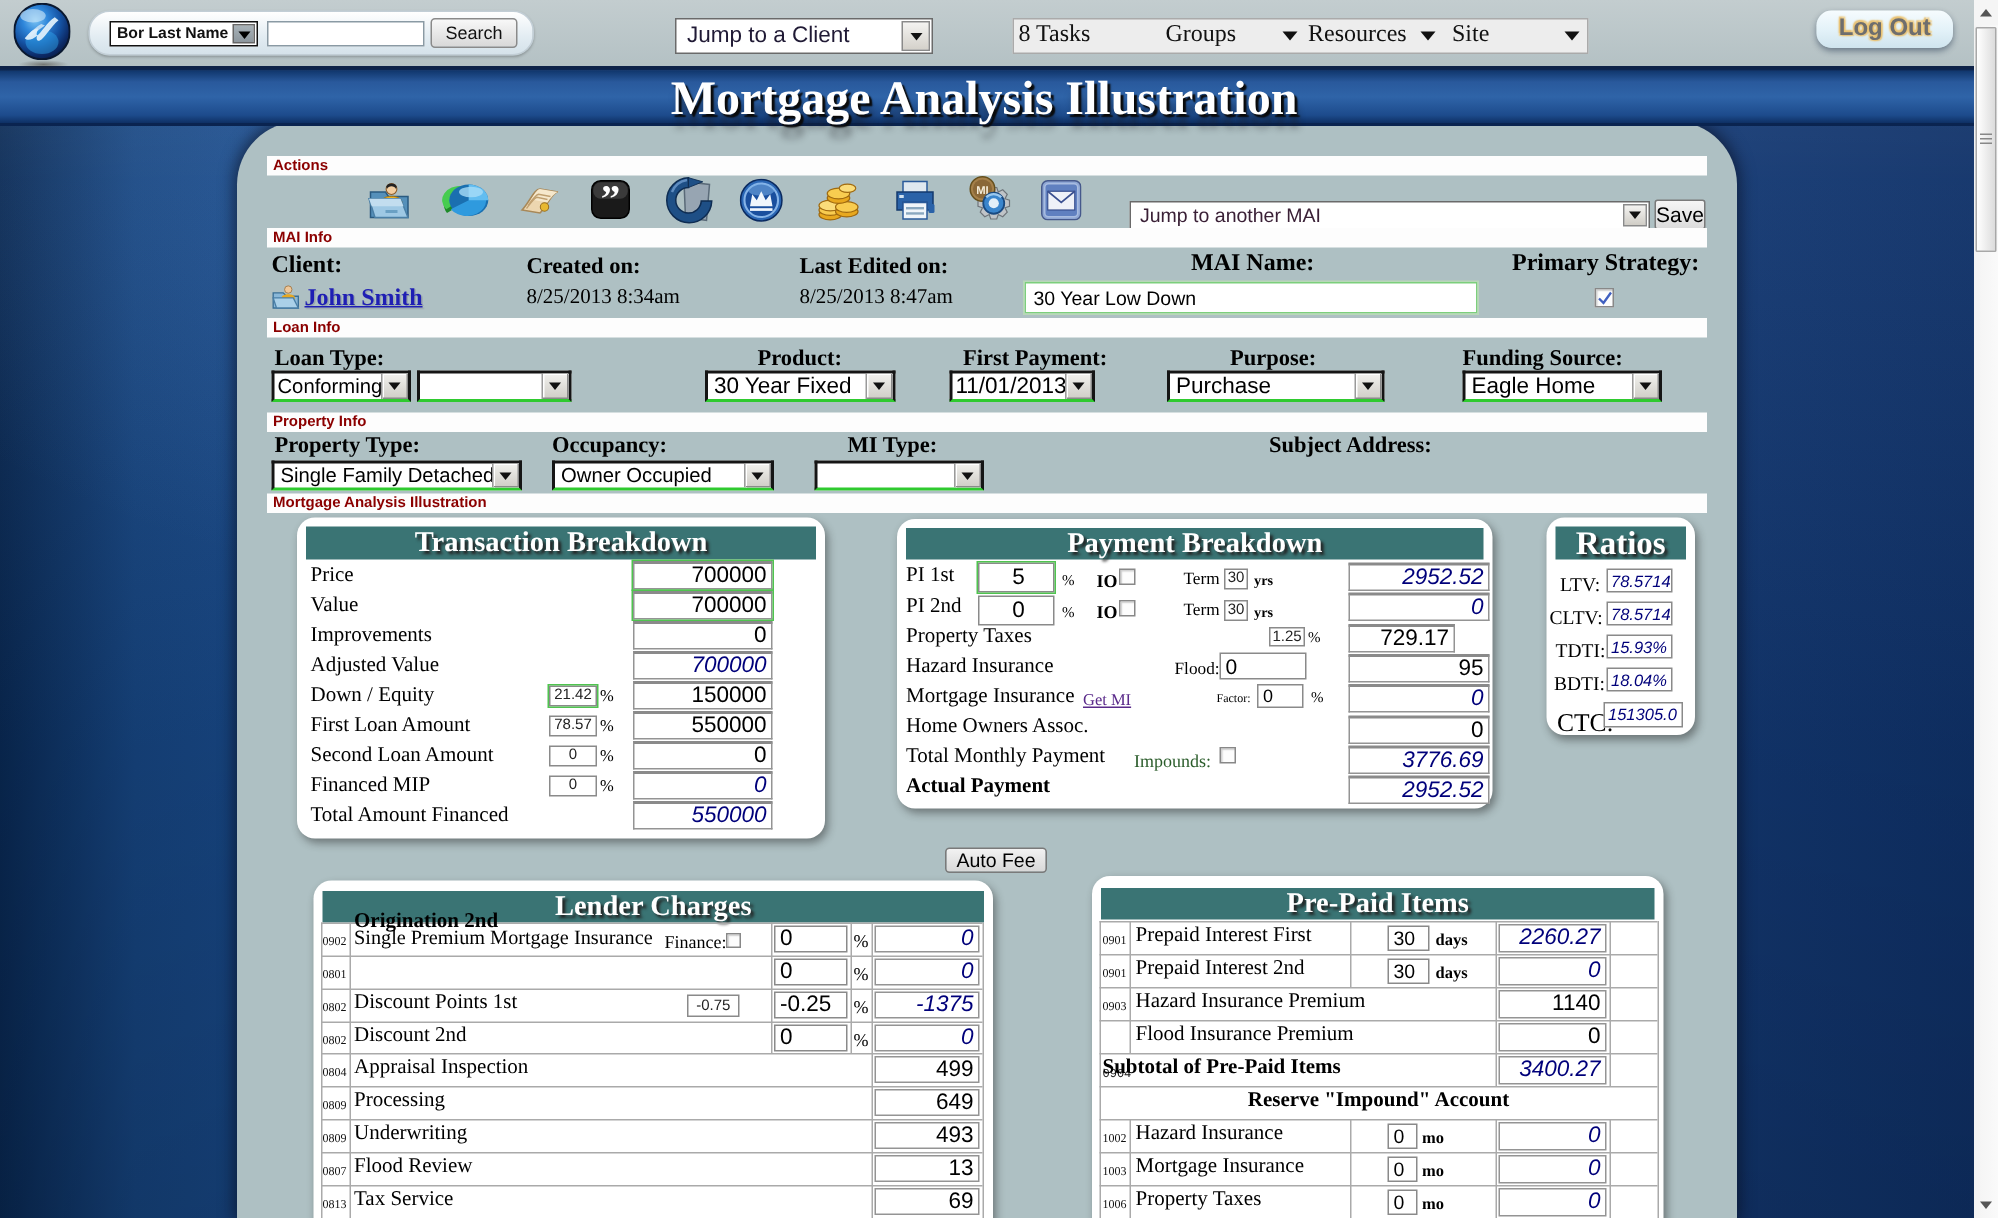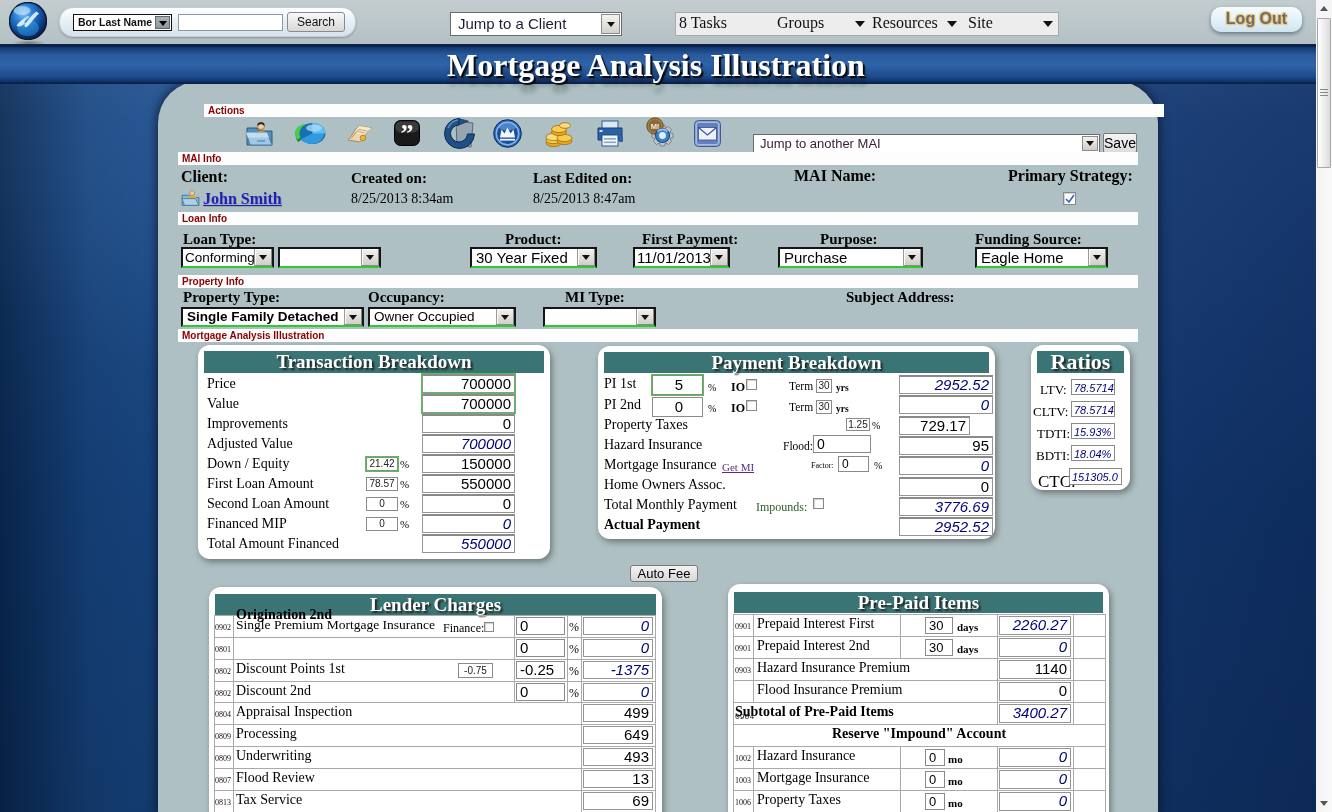--- a/index.html
+++ b/index.html
@@ -83,21 +83,21 @@
 <span class="tri" style="left:1320px;top:6px;border-top:none;border-bottom:5px solid #555;border-left:4px solid transparent;border-right:4px solid transparent;"></span>
 <div class="abs" style="left:1317px;top:18px;width:14px;height:150px;background:linear-gradient(to right,#ffffff,#dcdcdc);border:1px solid #a8a8a8;border-radius:1px;box-sizing:border-box;"></div>
 <div class="abs" style="left:1320px;top:89px;width:8px;height:1px;background:#888;box-shadow:0 3px 0 #888,0 6px 0 #888;"></div>
 <span class="tri" style="left:1320px;top:801px;border-top:5px solid #555;border-left:4px solid transparent;border-right:4px solid transparent;"></span>
 
 <div class="abs" style="left:0;top:46px;width:1316px;height:38px;background:linear-gradient(#10366c,#29599c 22%,#2f64a8 50%,#1d4b8c 85%,#0e3064);border-top:1px solid #0a2450;border-bottom:2px solid #0a2450;box-sizing:border-box;z-index:5;"></div>
 <div class="abs serif" style="left:-10px;top:47px;width:1332px;text-align:center;font-size:32px;font-weight:bold;color:#fff;text-shadow:2px 2px 1px #0a0a0a,2px 9px 5px rgba(25,25,30,0.40);z-index:6;">Mortgage Analysis Illustration</div>
 
 <div class="abs" style="left:158px;top:81px;width:1000px;height:731px;background:#aec0c3;border-radius:42px 42px 0 0;box-shadow:0 0 10px 2px rgba(8,12,28,0.6);"></div>
 
-<div class="bars" style="top:104px;margin-left:26px;">Actions</div>
+<div class="bars" style="top:104px;">Actions</div>
 
 <svg class="abs" style="left:245px;top:119px;" width="31" height="30" viewBox="0 0 31 30">
  <path d="M2 9 L12 9 L14 12 L27 12 L27 26 L2 26 Z" fill="#5590ba" stroke="#2a5a80" stroke-width="1"></path>
  <circle cx="16" cy="7" r="3.6" fill="#f2cda0" stroke="#8a5a28" stroke-width="0.7"></circle>
  <path d="M12.5 5.5 C13 2.5 19 2.5 19.5 5.5 L19 7 C18 4.5 14 4.5 13 7 Z" fill="#222"></path>
  <path d="M9 16 C9 10.5 23 10.5 23 16 L23 18 L9 18 Z" fill="#f0b122" stroke="#9a6f10" stroke-width="0.6"></path>
  <path d="M1 13.5 L22 13.5 L27 26 L5 26 Z" fill="#9ec8e4" stroke="#4a7fa6" stroke-width="1"></path>
  <path d="M1 13.5 L22 13.5 L24 18.5 L2.8 18.5 Z" fill="#c2ddef"></path>
  <rect x="12" y="21" width="8" height="2" fill="#6aa0c4"></rect>
 </svg>
@@ -187,20 +187,21 @@
  <circle cx="10" cy="4" r="2.2" fill="#f0c89a" stroke="#9a7040" stroke-width="0.5"></circle>
  <path d="M6 9 C6 6 14 6 14 9 L14 10 L6 10 Z" fill="#e8a820"></path>
  <path d="M1 9 L13 9 L16 15 L3 15 Z" fill="#aad0e8" stroke="#4a7fa6" stroke-width="0.8"></path>
 </svg>
 <div class="abs serif" style="left:203px;top:190px;font-size:16px;font-weight:bold;color:#1f1fb4;text-decoration:underline;text-shadow:1px 1px 0 #9aa8ae;">John Smith</div>
 <div class="blbl" style="left:351px;top:170px;font-size:15px;">Created on:</div>
 <div class="lbl" style="left:351px;top:191px;font-size:14px;">8/25/2013 8:34am</div>
 <div class="blbl" style="left:533px;top:170px;font-size:15px;">Last Edited on:</div>
 <div class="lbl" style="left:533px;top:191px;font-size:14px;">8/25/2013 8:47am</div>
 <div class="blbl" style="left:794px;top:167px;font-size:16px;">MAI Name:</div>
+<div class="abs" style="left:683px;top:188px;width:302px;height:21px;background:#fff;border:1px solid #7ccf7c;outline:1px solid #b8d8b8;box-sizing:border-box;font:13px/19px 'Liberation Sans',sans-serif;color:#000;padding-left:5px;">30 Year Low Down</div>
 <div class="blbl" style="left:1008px;top:167px;font-size:16px;">Primary Strategy:</div>
 <div class="cb" style="left:1063px;top:192px;width:13px;height:13px;"></div>
 <svg class="abs" style="left:1065px;top:194px;" width="10" height="10" viewBox="0 0 10 10">
       <path d="M1 5 L4 8 L9 1" stroke="#4060c0" stroke-width="1.6" fill="none"></path>
     </svg>
 
 <div class="bars" style="top:212px;">Loan Info</div>
 <div class="blbl" style="left:183px;top:231px;">Loan Type:</div>
 <div class="blbl" style="left:505px;top:231px;">Product:</div>
 <div class="blbl" style="left:642px;top:231px;">First Payment:</div>
@@ -214,21 +215,21 @@
 <div class="sel" style="left:470px;top:247px;width:127px;height:21px;">30 Year Fixed<span class="selbtn"></span><span class="tri" style="right:5px;top:6px;"></span></div>
 <div class="sel" style="left:633px;top:247px;width:97px;height:21px;padding-left:2px;">11/01/2013<span class="selbtn"></span><span class="tri" style="right:5px;top:6px;"></span></div>
 <div class="sel" style="left:778px;top:247px;width:145px;height:21px;">Purchase<span class="selbtn"></span><span class="tri" style="right:5px;top:6px;"></span></div>
 <div class="sel" style="left:975px;top:247px;width:133px;height:21px;">Eagle Home<span class="selbtn"></span><span class="tri" style="right:5px;top:6px;"></span></div>
 
 <div class="bars" style="top:275px;">Property Info</div>
 <div class="blbl" style="left:183px;top:289px;">Property Type:</div>
 <div class="blbl" style="left:368px;top:289px;">Occupancy:</div>
 <div class="blbl" style="left:565px;top:289px;">MI Type:</div>
 <div class="blbl" style="left:846px;top:289px;">Subject Address:</div>
-<div class="sel" style="left:181px;top:307px;width:183px;height:20px;font-size:13.5px;line-height:16px;font-weight:bold;">Single Family Detached<span class="selbtn"></span><span class="tri" style="right:5px;top:6px;"></span></div>
+<div class="sel" style="left:181px;top:307px;width:167px;height:20px;font-size:13.5px;line-height:16px;">Single Family Detached<span class="selbtn"></span><span class="tri" style="right:5px;top:6px;"></span></div>
 <div class="sel" style="left:368px;top:307px;width:148px;height:20px;font-size:13.5px;line-height:16px;">Owner Occupied<span class="selbtn"></span><span class="tri" style="right:5px;top:6px;"></span></div>
 <div class="sel" style="left:543px;top:307px;width:113px;height:20px;font-size:13.5px;line-height:16px;">
       <span class="selbtn"></span>
       <span class="tri" style="right:5px;top:6px;"></span>
     </div>
 
 <div class="bars" style="top:329px;">Mortgage Analysis Illustration</div>
 
 <div class="panel" style="left:198px;top:345px;width:352px;height:214px;"></div>
 <div class="hdr" style="left:204px;top:351px;width:340px;height:22px;">Transaction Breakdown</div>

